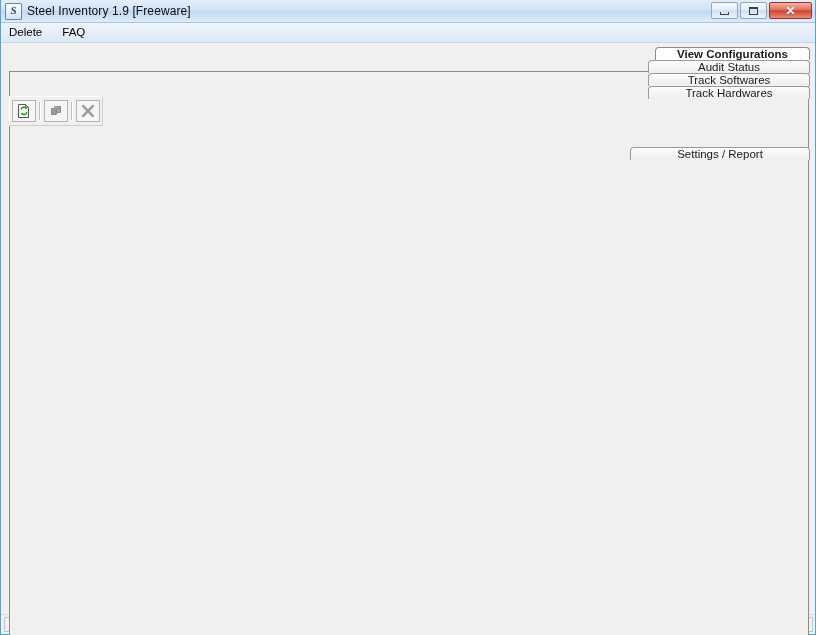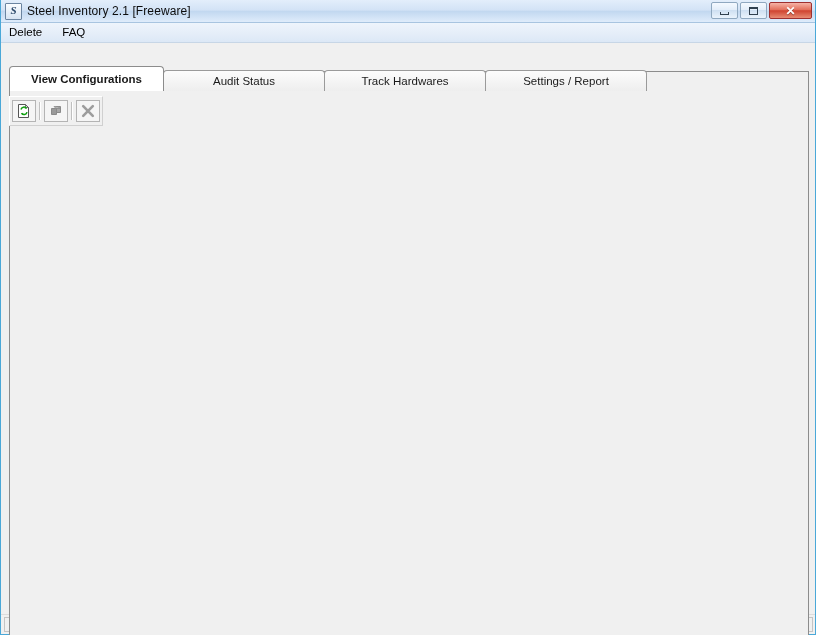--- a/index.html
+++ b/index.html
@@ -143,26 +143,27 @@
   }
   .wm-big { left: 140px; top: 38px; font-size: 34px; }
   .wm-url { left: 158px; top: 76px; font-size: 11px; font-weight: normal;
             letter-spacing: 0.5px; color: rgba(150,130,120,0.35); }
   .wm-mid { left: 128px; top: 308px; font-size: 30px; color: rgba(150,150,150,0.10); }
   .wm-low { left: 130px; top: 462px; font-size: 30px; color: rgba(150,150,150,0.09); }
 
   
   .tabstrip {
     position: absolute;
-    left: 8px; top: 22px;
+    left: 8px; top: 4px;
     width: 800px;
     height: 26px;
     display: flex;
     align-items: flex-end;
     z-index: 3;
+    flex-direction: column;
   }
   .tab {
     height: 21px;
     background: #f4f4f4;
     border: 1px solid #9a9a9a;
     border-bottom: none;
     border-radius: 4px 4px 0 0;
     font-size: 11.5px;
     color: #1a1a1a;
     display: flex;
@@ -177,21 +178,21 @@
     height: 25px;
     font-weight: bold;
     background: #ffffff;
     z-index: 4;
     border-color: #8c8c8c;
   }
   .tab.t0 { width: 155px; }
   .tab.t1 { width: 162px; }
   .tab.t2 { width: 162px; }
   .tab.t3 { width: 162px; }
-  .tab.t4 { width: 162px; }
+  .tab.t4 { width: 180px; margin-top: 48px; }
 
   
   .tabpanel {
     position: absolute;
     left: 8px; top: 28px;
     width: 800px;
     height: 566px;
     background: #f0f0f0;
     border: 1px solid #8c8c8c;
     border-top: 1px solid #8c8c8c;
@@ -396,21 +397,21 @@
   .sb-p1 { width: 225px; }
   .sb-p2 { flex: 1 1 auto; margin-right: 0; }
 </style>
 </head>
 <body>
 
 <div class="window">
 
   <div class="titlebar">
     <div class="title-icon">S</div>
-    <div class="title-text">Steel Inventory 2.1 [Freeware]</div>
+    <div class="title-text">Steel Inventory 1.9 [Freeware]</div>
     <div class="win-buttons">
       <div class="win-btn">
         <div class="glyph-min"></div>
       </div>
       <div class="win-btn">
         <div class="glyph-max"></div>
       </div>
       <div class="win-btn close">
         <div class="glyph-x">✕</div>
       </div>
@@ -430,20 +431,23 @@
     <div class="watermark wm-low">SOFTPEDIA</div>
 
     <div class="tabpanel"></div>
 
     <div class="tabstrip">
       <div class="tab t0 active">
         <span>View Configurations</span>
       </div>
       <div class="tab t1">
         <span>Audit Status</span>
+      </div>
+      <div class="tab t2">
+        <span>Track Softwares</span>
       </div>
       <div class="tab t3">
         <span>Track Hardwares</span>
       </div>
       <div class="tab t4">
         <span>Settings / Report</span>
       </div>
     </div>
 
     <div class="toolbar">

